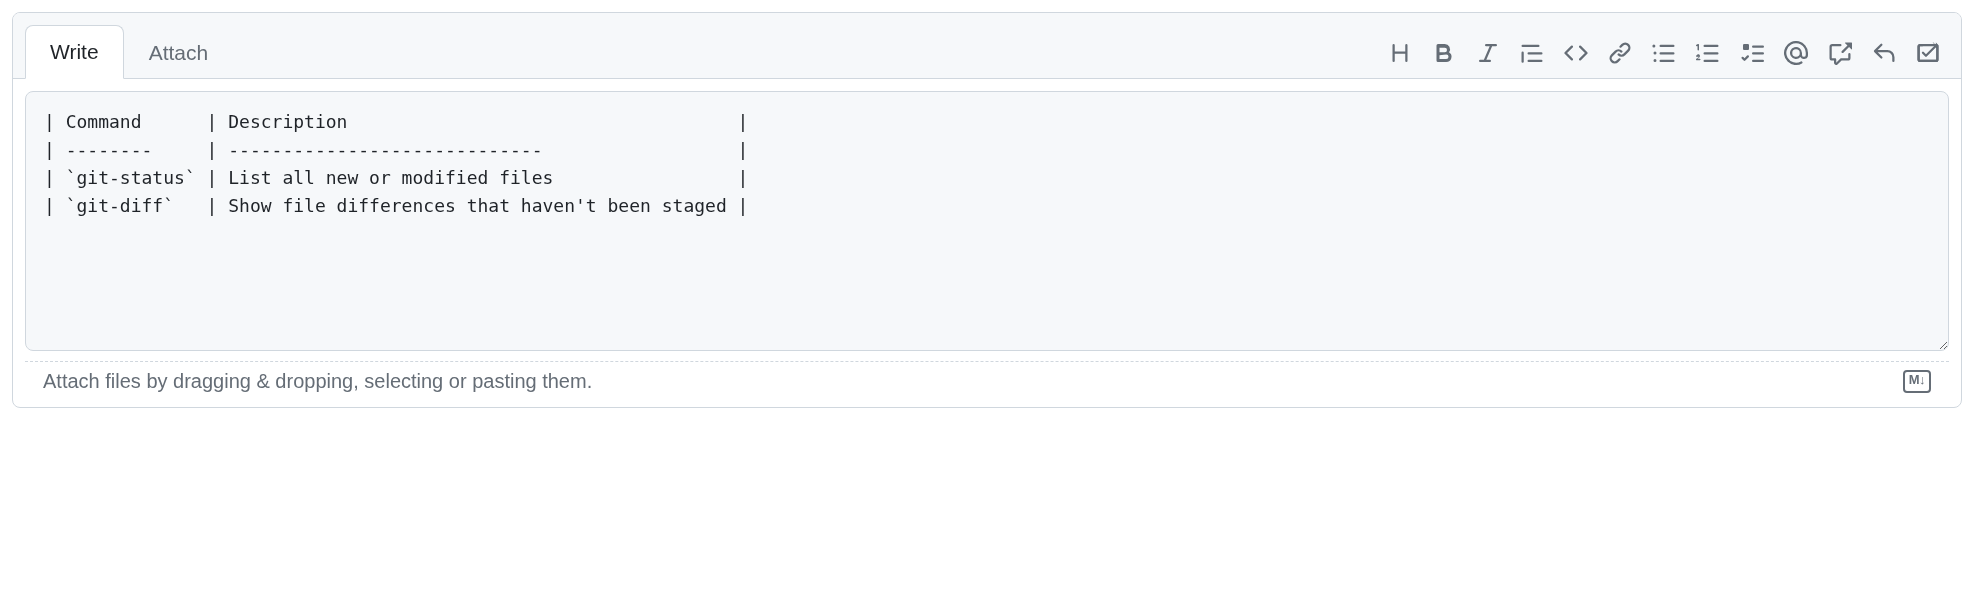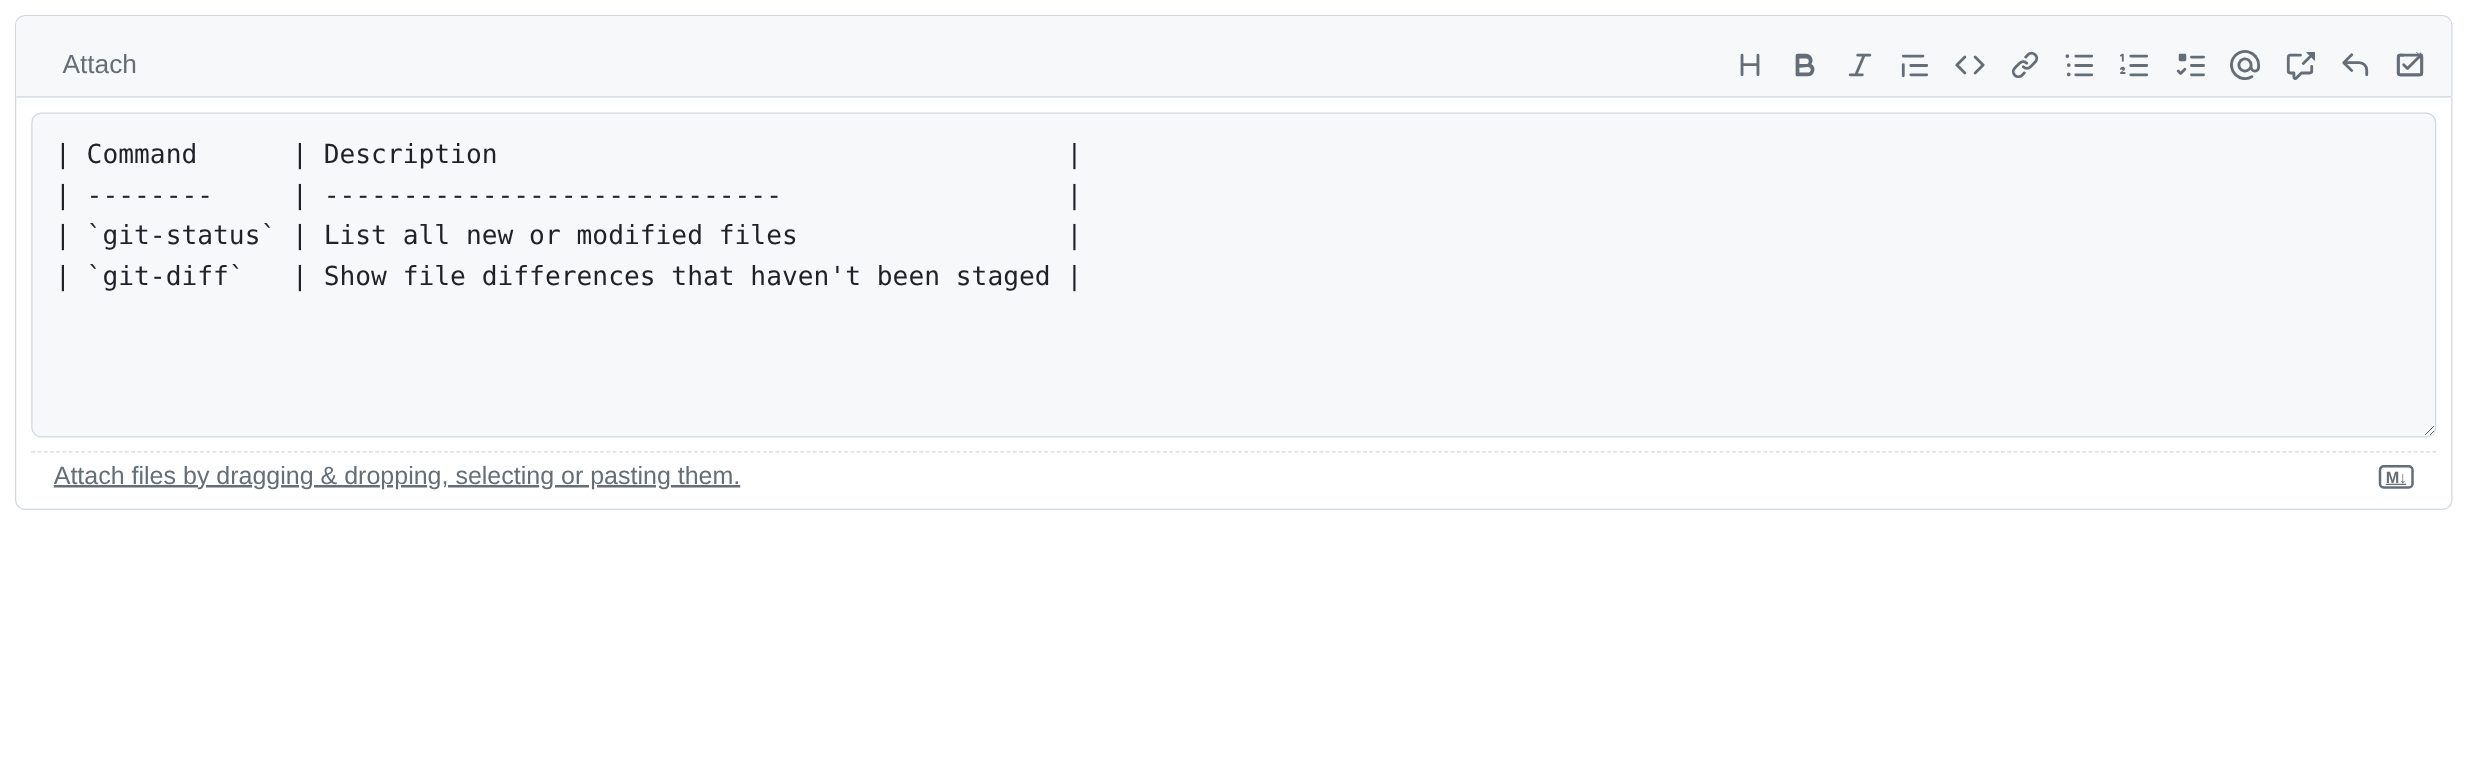--- a/index.html
+++ b/index.html
@@ -76,40 +76,38 @@
       padding: 12px;
     }
     .editor-textarea {
       width: 100%;
       min-height: 260px;
       border: 1px solid #d0d7de;
       border-radius: 8px;
       background: #f6f8fa;
       padding: 16px 18px;
       font-family: ui-monospace, SFMono-Regular, "SF Mono", Menlo, Consolas, monospace;
-      font-size: 21px;
+      font-size: 18px;
       line-height: 1.55;
       color: #1f2328;
       resize: vertical;
       outline: none;
       white-space: pre;
       overflow-x: auto;
     }
     .footer-bar {
       display: flex;
       justify-content: space-between;
-      align-items: center;
       padding: 8px 18px 14px 18px;
       margin-top: -6px;
       border-top: 1px dashed #d0d7de;
       margin-left: 12px;
       margin-right: 12px;
       color: #656d76;
       font-size: 20px;
-      text-decoration: underline;
     }
     .md-badge {
       border: 2px solid #656d76;
       border-radius: 4px;
       padding: 0px 4px;
       font-size: 13px;
       font-weight: 800;
       line-height: 1.2;
       font-family: -apple-system, sans-serif;
       letter-spacing: -0.5px;
@@ -119,20 +117,21 @@
     .footer-left {
       cursor: pointer;
     }
   </style>
 </head>
 <body>
 
 <div class="comment-box">
   <div class="header-bar">
     <div class="tabs">
+      <div class="tab active">Write</div>
       <div class="tab">Attach</div>
     </div>
     <div class="toolbar">
       <button class="toolbar-btn" title="Heading">
         <svg viewBox="0 0 16 16" fill="currentColor">
             <path d="M3.75 2a.75.75 0 0 1 .75.75V7h7V2.75a.75.75 0 0 1 1.5 0v10.5a.75.75 0 0 1-1.5 0V8.5h-7v4.75a.75.75 0 0 1-1.5 0V2.75A.75.75 0 0 1 3.75 2Z"></path>
           </svg>
       </button>
       <button class="toolbar-btn" title="Bold">
         <svg viewBox="0 0 16 16" fill="currentColor">

